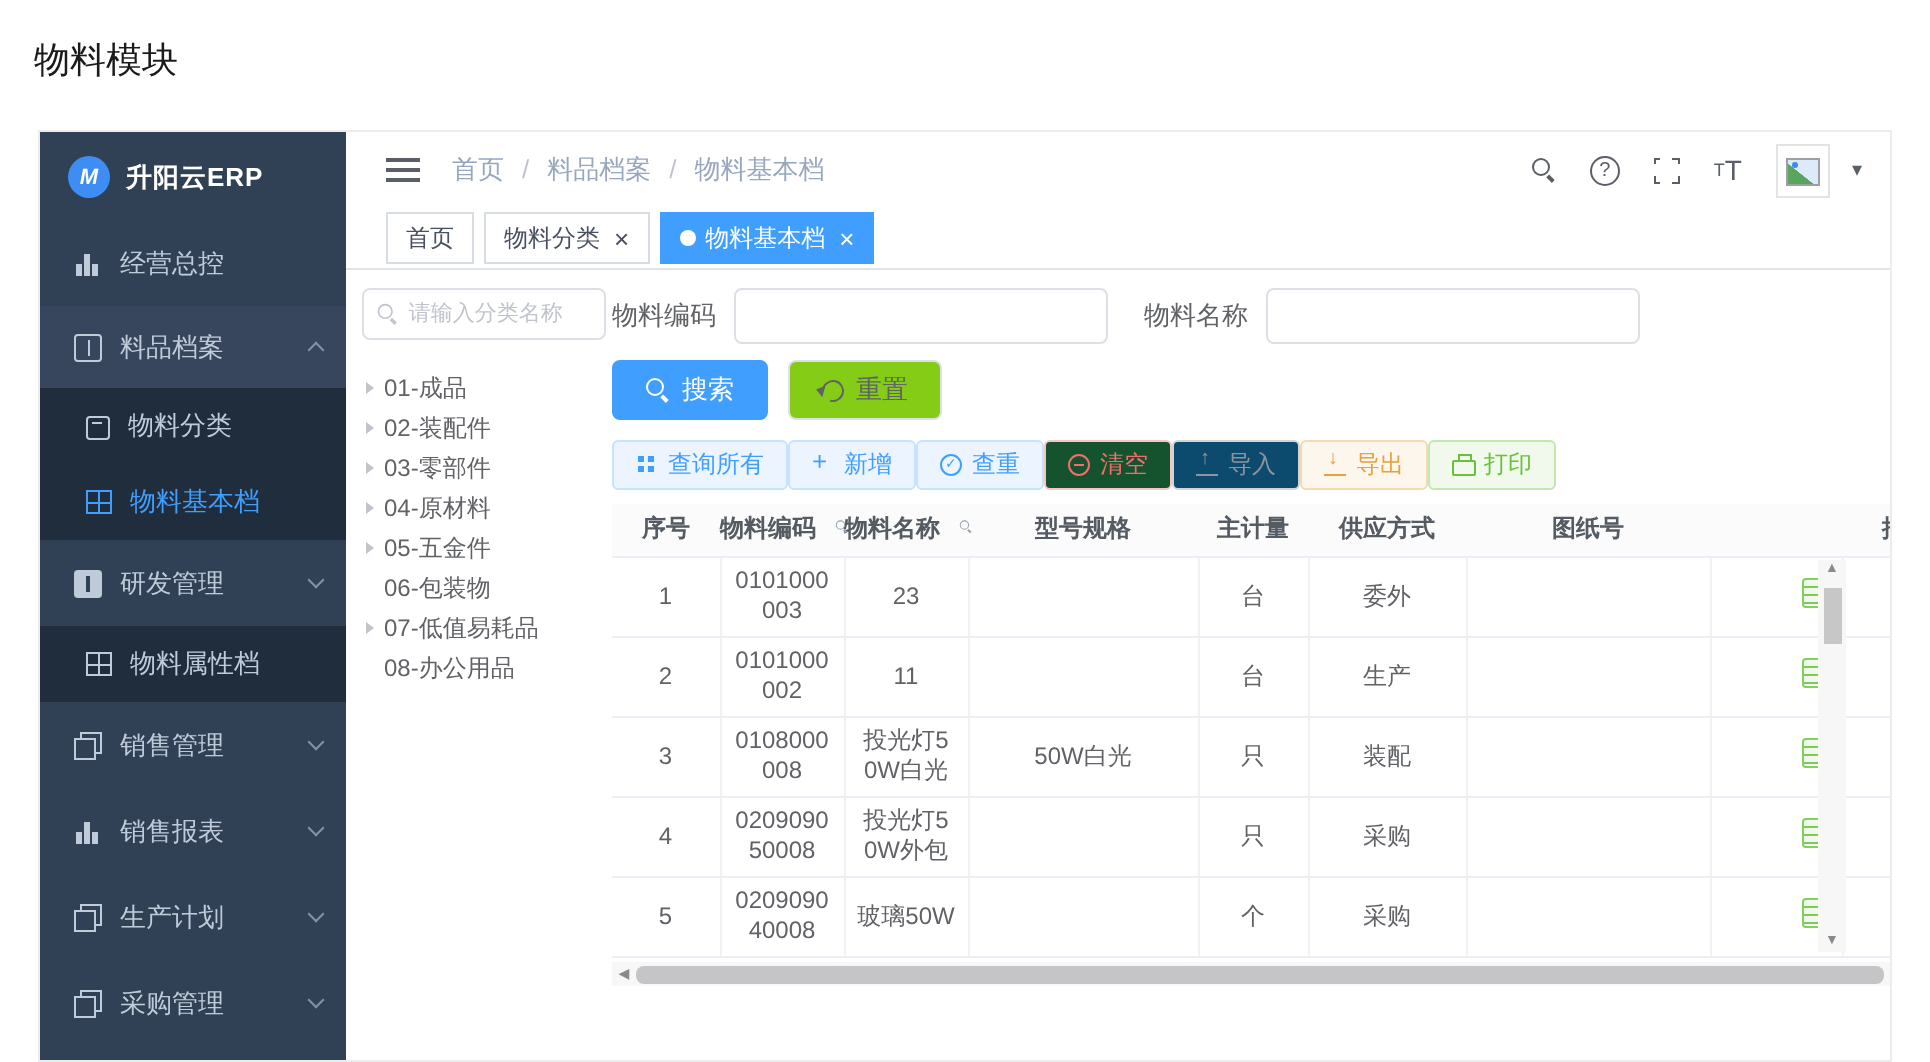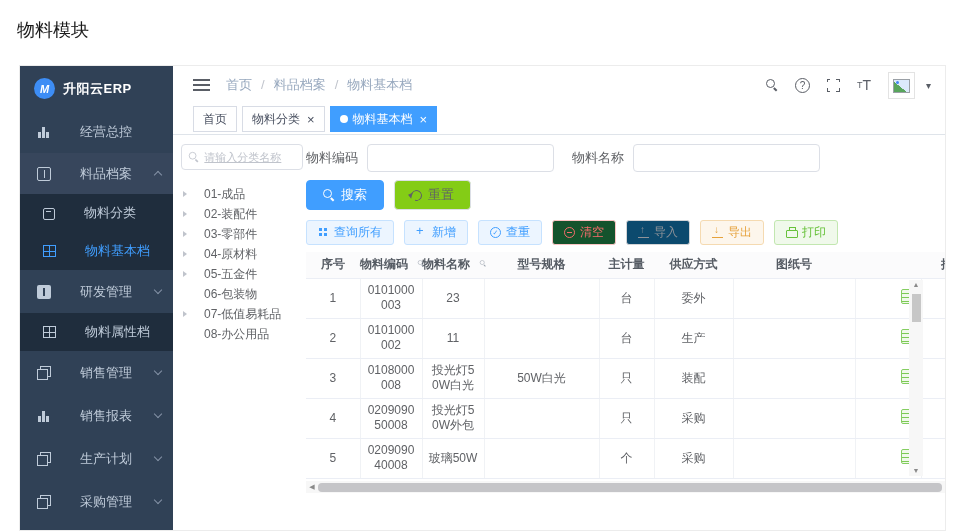--- a/index.html
+++ b/index.html
@@ -11,21 +11,21 @@
   
   .app{position:absolute;left:19px;top:65px;width:927px;height:466px;background:#fff;
        border:1px solid #ececec;overflow:hidden;}
 
   
   .sidebar{position:absolute;left:0;top:0;width:153px;height:100%;background:#304156;overflow:hidden;}
   .logo{height:45px;display:flex;align-items:center;padding-left:14px;gap:8px;}
   .logo-badge{width:21px;height:21px;border-radius:50%;background:#3d8df5;color:#fff;font-weight:bold;
       font-style:italic;font-size:11px;display:flex;align-items:center;justify-content:center;flex:none;}
   .logo-text{color:#fff;font-size:13px;font-weight:bold;letter-spacing:.5px;}
-  .s-item{height:42px;display:flex;align-items:center;padding:0 12px 0 17px;color:#bfcbd9;font-size:13px;cursor:pointer;gap:20px;}
+  .s-item{height:42px;display:flex;align-items:center;padding:0 12px 0 17px;color:#bfcbd9;font-size:13px;cursor:pointer;}
   .s-item[data-type="group"]{height:43px;}
   .s-item[data-type="group-open"]{background:#37465c;height:41px;}
   .s-item[data-type="sub"]{background:#1f2d3d;height:38px;padding-left:23px;}
   .s-item[data-active="true"]{color:#409eff;}
   .s-label{white-space:nowrap;}
   .chev{margin-left:auto;width:6px;height:6px;border-right:1.5px solid #8492a6;border-bottom:1.5px solid #8492a6;flex:none;}
   .chev[data-chevron="down"]{transform:rotate(45deg);margin-top:-3px;}
   .chev[data-chevron="up"]{transform:rotate(-135deg);margin-top:3px;}
   
   .mi{width:14px;height:14px;margin-right:9px;position:relative;flex:none;color:inherit;}
@@ -80,46 +80,46 @@
   .tab[data-active="true"]{background:#409eff;border-color:#409eff;color:#fff;}
   .tab .dot{display:none;width:8px;height:8px;border-radius:50%;background:#fff;}
   .tab[data-dot="true"] .dot{display:inline-block;}
   .tab .tclose{display:none;font-size:13px;line-height:1;margin-left:2px;}
   .tab[data-closable="true"] .tclose{display:inline-block;}
 
   
   .content{position:absolute;left:0;top:70px;right:0;bottom:0;background:#fff;}
   .treepanel{position:absolute;left:8px;top:8px;width:122px;bottom:0;}
   .tree-search{display:flex;align-items:center;gap:4px;border:1px solid #dcdfe6;border-radius:4px;
-      height:26px;padding:0 6px;color:#c0c4cc;text-decoration:underline;}
+      height:26px;padding:0 6px;color:#c0c4cc;}
   .tree-search input{border:none;outline:none;width:100%;font-size:11px;color:#606266;
       font-family:"Liberation Sans","DejaVu Sans",sans-serif;}
   .tree-search input::placeholder{color:#c0c4cc;}
   .tree-list{margin-top:14px;}
-  .tree-item{height:20px;display:flex;align-items:center;gap:17px;font-size:12px;color:#606266;cursor:pointer;padding-left:2px;}
+  .tree-item{height:20px;display:flex;align-items:center;gap:5px;font-size:12px;color:#606266;cursor:pointer;padding-left:2px;}
   .caret-r{width:0;height:0;border-left:4px solid #c0c4cc;border-top:3.5px solid transparent;
       border-bottom:3.5px solid transparent;flex:none;}
   .tree-item[data-expandable="false"] .caret-r{visibility:hidden;}
 
   .mainpanel{position:absolute;left:133px;top:0;right:0;bottom:0;overflow:hidden;}
   .filters{display:flex;align-items:center;margin-top:8px;font-size:13px;color:#606266;}
   .flabel{flex:none;margin-right:9px;}
   .finput{width:187px;height:28px;border:1px solid #dcdfe6;border-radius:4px;outline:none;padding:0 8px;
       font-size:12px;color:#606266;margin-right:10px;}
   .srow{display:flex;align-items:center;gap:10px;margin-top:8px;}
   .btn{height:30px;border-radius:4px;font-size:13px;display:inline-flex;align-items:center;gap:6px;
       padding:0 16px;cursor:pointer;font-family:inherit;}
   .btn-primary{background:#409eff;border:1px solid #409eff;color:#fff;}
   .btn-plain{background:#84cc16;border:1px solid #dcdfe6;color:#606266;}
   .ic-refresh{width:11px;height:11px;border:1.5px solid currentColor;border-radius:50%;border-left-color:transparent;
       position:relative;display:inline-block;transform:rotate(-30deg);}
   .ic-refresh::after{content:"";position:absolute;left:-3px;top:-2px;border-right:4px solid currentColor;
       border-top:3px solid transparent;border-bottom:3px solid transparent;transform:rotate(45deg);}
 
-  .arow{display:flex;align-items:center;gap:10px;margin-top:10px;}
+  .arow{display:flex;align-items:center;gap:0;margin-top:10px;}
   .abtn{height:25px;border-radius:3px;font-size:12px;display:inline-flex;align-items:center;gap:5px;
       padding:0 11px;cursor:pointer;font-family:inherit;border:1px solid transparent;}
   .abtn[data-style="blue"]{background:#ecf5ff;border-color:#c6e2ff;color:#409eff;}
   .abtn[data-style="red"]{background:#14532d;border-color:#fbc4c4;color:#f56c6c;}
   .abtn[data-style="gray"]{background:#0c4a6e;border-color:#d3d4d6;color:#909399;}
   .abtn[data-style="yellow"]{background:#fdf6ec;border-color:#f5dab1;color:#e6a23c;}
   .abtn[data-style="green"]{background:#f0f9eb;border-color:#c2e7b0;color:#67c23a;}
   .ai{position:relative;display:inline-block;width:11px;height:11px;flex:none;}
   .ai::before,.ai::after{position:absolute;}
   .ai[data-icon="grid"]::before{content:"";left:1px;top:1px;width:3px;height:3px;background:currentColor;

